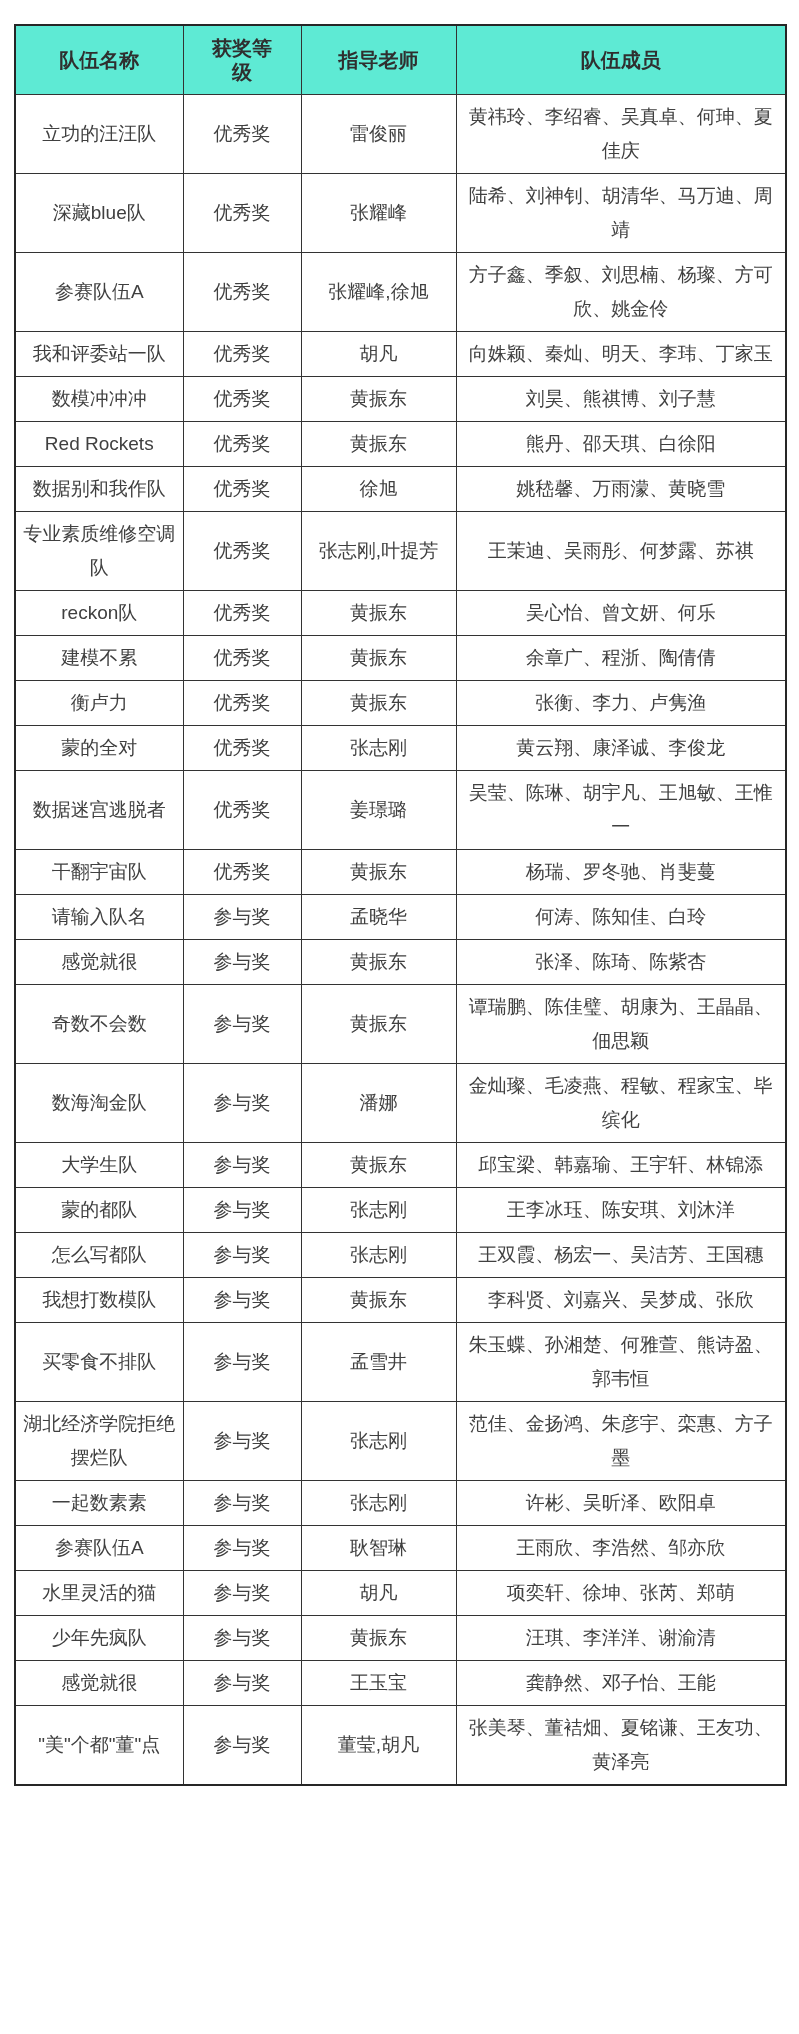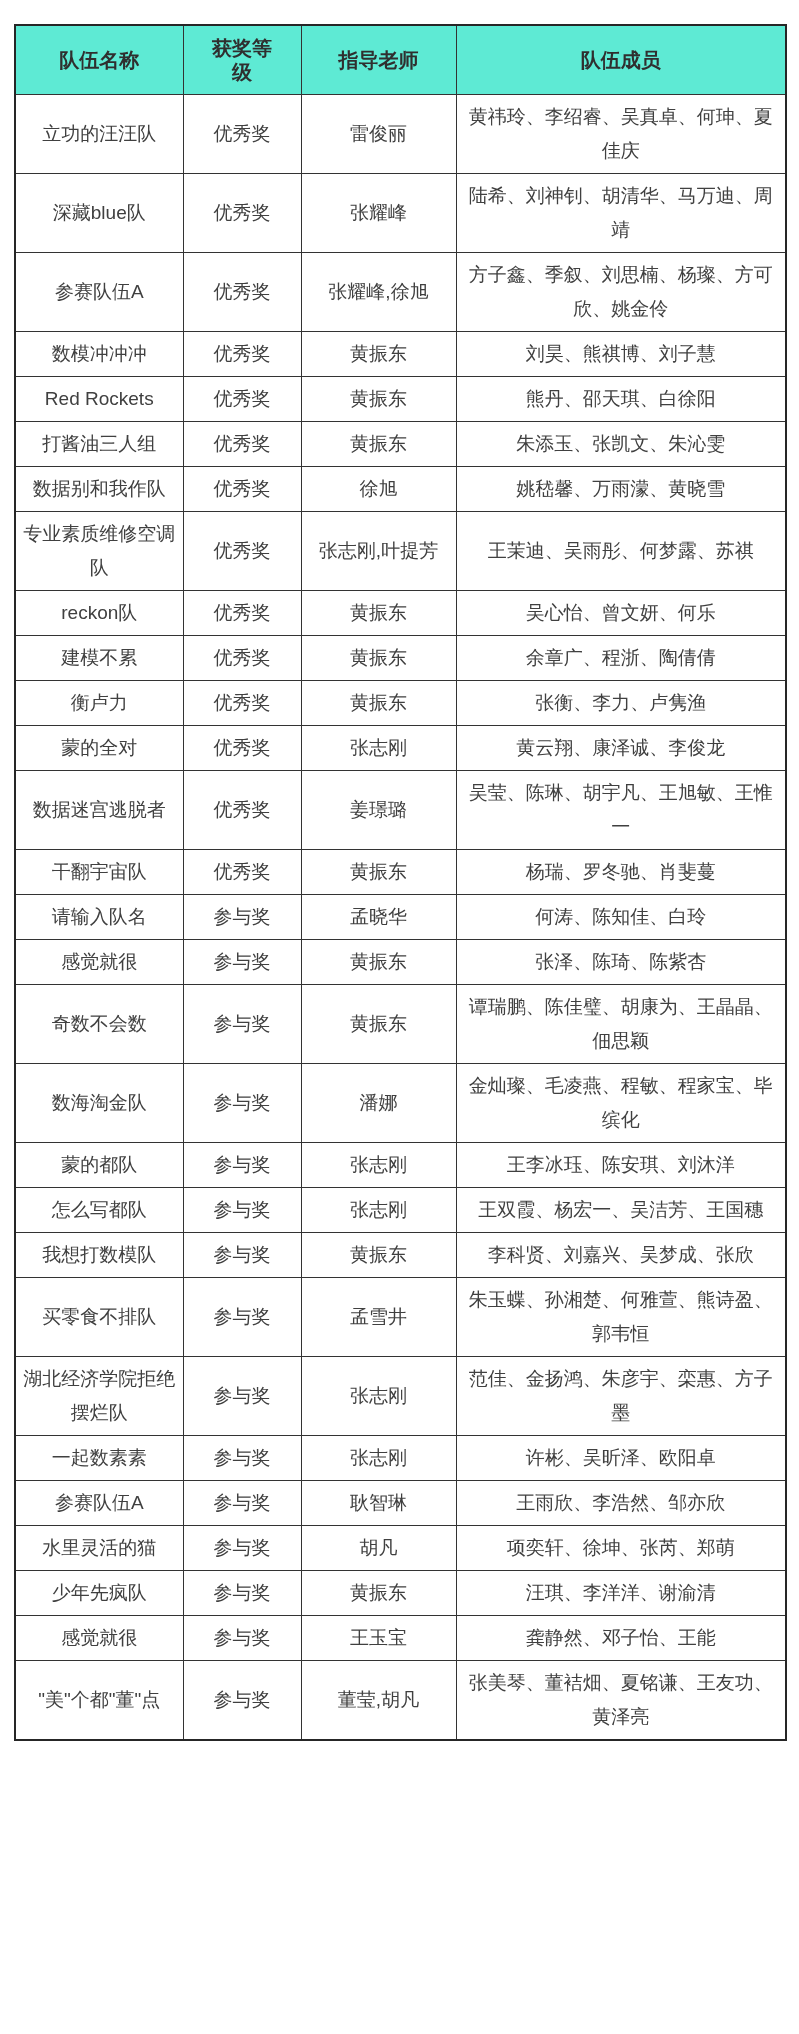--- a/index.html
+++ b/index.html
@@ -79,36 +79,36 @@
           <td>张耀峰</td>
           <td>陆希、刘神钊、胡清华、马万迪、周靖</td>
         </tr>
         <tr>
           <td>参赛队伍A</td>
           <td>优秀奖</td>
           <td>张耀峰,徐旭</td>
           <td>方子鑫、季叙、刘思楠、杨璨、方可欣、姚金伶</td>
         </tr>
         <tr>
+          <td>我和评委站一队</td>
+          <td>优秀奖</td>
+          <td>胡凡</td>
+          <td>向姝颖、秦灿、明天、李玮、丁家玉</td>
+        </tr>
+        <tr>
           <td>数模冲冲冲</td>
           <td>优秀奖</td>
           <td>黄振东</td>
           <td>刘昊、熊祺博、刘子慧</td>
         </tr>
         <tr>
           <td>Red Rockets</td>
           <td>优秀奖</td>
           <td>黄振东</td>
           <td>熊丹、邵天琪、白徐阳</td>
-        </tr>
-        <tr>
-          <td>打酱油三人组</td>
-          <td>优秀奖</td>
-          <td>黄振东</td>
-          <td>朱添玉、张凯文、朱沁雯</td>
         </tr>
         <tr>
           <td>数据别和我作队</td>
           <td>优秀奖</td>
           <td>徐旭</td>
           <td>姚嵇馨、万雨濛、黄晓雪</td>
         </tr>
         <tr>
           <td>专业素质维修空调队</td>
           <td>优秀奖</td>
@@ -167,20 +167,26 @@
           <td>奇数不会数</td>
           <td>参与奖</td>
           <td>黄振东</td>
           <td>谭瑞鹏、陈佳璧、胡康为、王晶晶、佃思颖</td>
         </tr>
         <tr>
           <td>数海淘金队</td>
           <td>参与奖</td>
           <td>潘娜</td>
           <td>金灿璨、毛凌燕、程敏、程家宝、毕缤化</td>
+        </tr>
+        <tr>
+          <td>大学生队</td>
+          <td>参与奖</td>
+          <td>黄振东</td>
+          <td>邱宝梁、韩嘉瑜、王宇轩、林锦添</td>
         </tr>
         <tr>
           <td>蒙的都队</td>
           <td>参与奖</td>
           <td>张志刚</td>
           <td>王李冰珏、陈安琪、刘沐洋</td>
         </tr>
         <tr>
           <td>怎么写都队</td>
           <td>参与奖</td>

